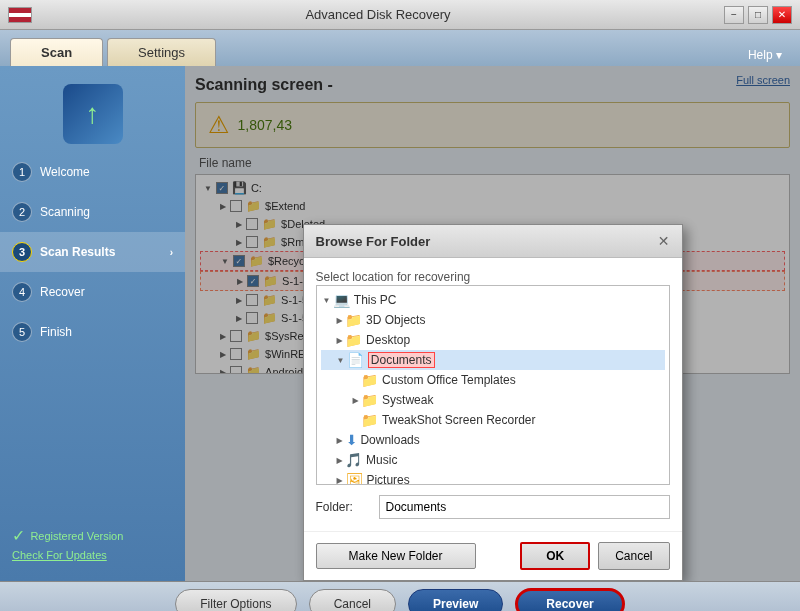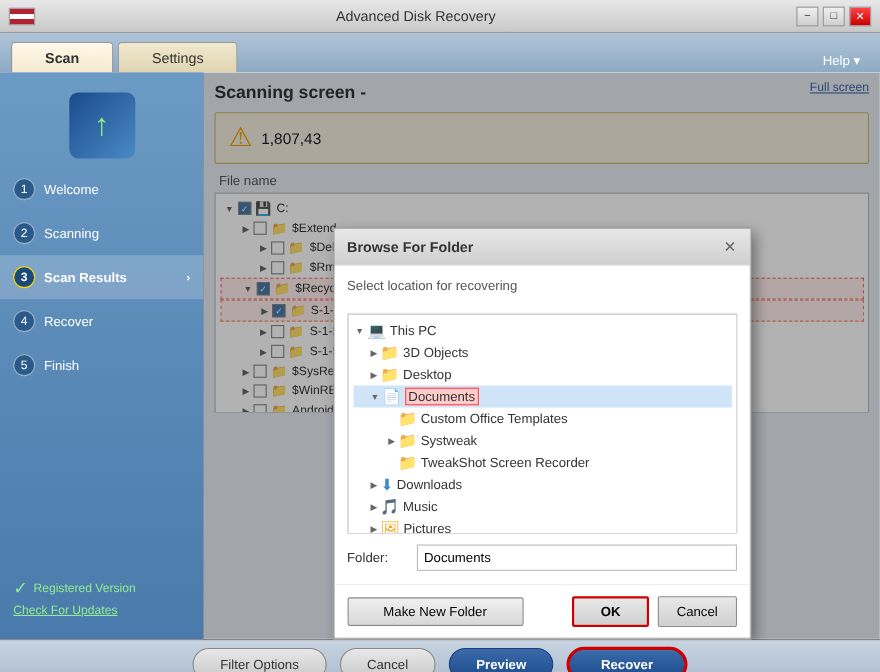--- a/index.html
+++ b/index.html
@@ -87,21 +87,21 @@
       position: relative;
       overflow: hidden;
     }
     .scanning-results-header { font-size: 16px; font-weight: bold; color: #333; margin-bottom: 8px; }
     .warning-bar {
       display: flex; align-items: center; gap: 8px;
       background: #f5f0e0; border: 1px solid #c8b870; padding: 8px 12px;
       margin-bottom: 8px; border-radius: 2px;
     }
     .warning-icon { font-size: 24px; color: #e8a000; }
-    .warning-text { font-size: 14px; color: #0f172a; }
+    .warning-text { font-size: 14px; color: #4d7c0f; }
     .file-name-header { font-size: 12px; color: #555; margin-bottom: 4px; padding-left: 4px; }
     .file-tree { background: white; border: 1px solid #bbb; height: 200px; overflow-y: auto; padding: 4px; }
     .tree-item { padding: 2px 0; display: flex; align-items: center; gap: 4px; font-size: 11px; color: #333; cursor: pointer; }
     .tree-item .indent { display: inline-block; }
     .tree-item.highlighted { background: #ffeeee; border: 1px dashed #ff6666; }
     .tree-item.highlighted2 { background: #fff0ee; border: 1px dashed #ff8866; }
     .checkbox { width: 12px; height: 12px; border: 1px solid #888; background: white; display: inline-flex; align-items: center; justify-content: center; font-size: 8px; flex-shrink: 0; }
     .checkbox.checked { background: #4a7aab; color: white; }
     .folder-icon { color: #f0a000; font-size: 12px; }
 
@@ -160,21 +160,21 @@
       background: linear-gradient(to bottom, #e8e8e8, #d0d0d0);
       padding: 8px 12px;
       display: flex;
       justify-content: space-between;
       align-items: center;
       border-bottom: 1px solid #bbb;
     }
     .dialog-title { font-size: 13px; font-weight: bold; color: #333; }
     .dialog-close { cursor: pointer; color: #666; font-size: 14px; }
     .dialog-body { padding: 12px; }
-    .dialog-instruction { font-size: 12px; color: #555; margin-bottom: 18px; }
+    .dialog-instruction { font-size: 12px; color: #555; margin-bottom: 1px; }
     .tree-container {
       border: 1px solid #bbb;
       height: 200px;
       overflow-y: auto;
       background: white;
       padding: 4px;
     }
     .dtree-item {
       padding: 2px 2px;
       display: flex;

